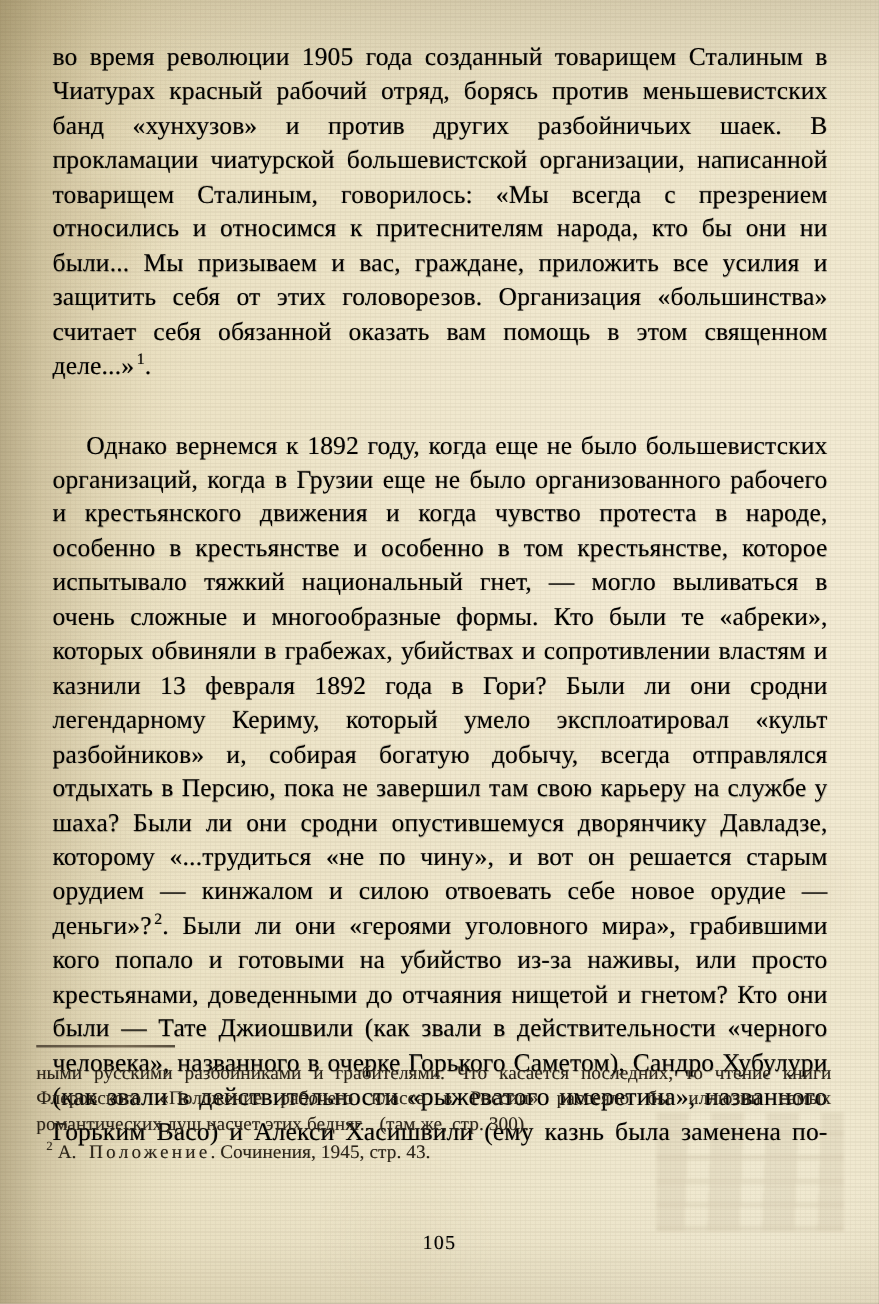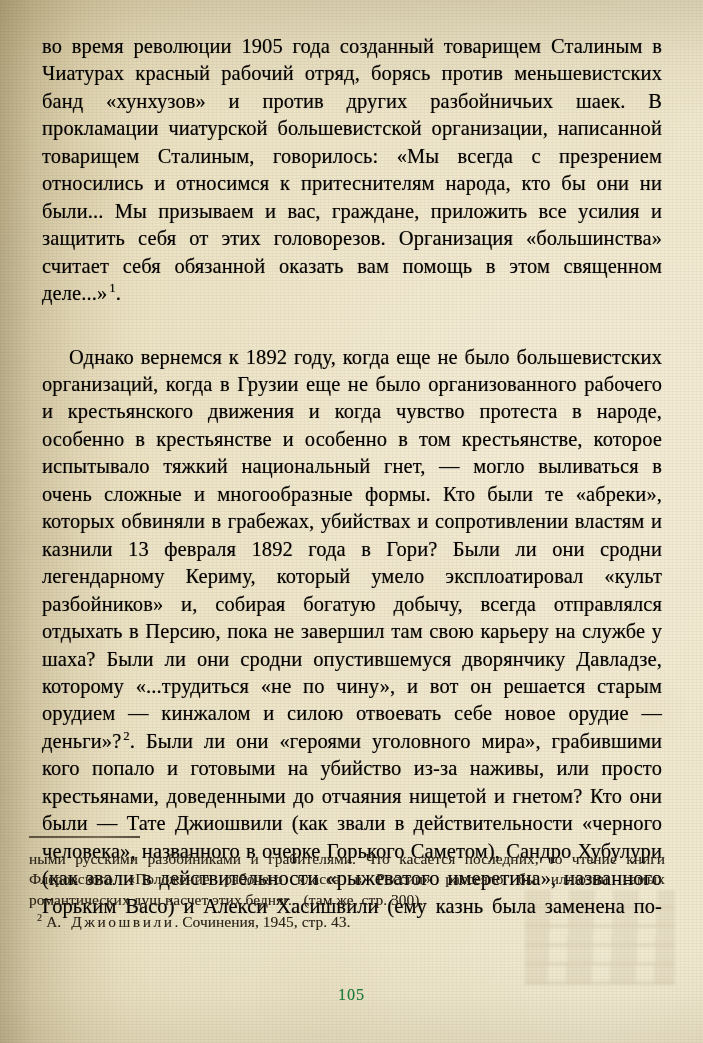--- a/index.html
+++ b/index.html
@@ -171,21 +171,21 @@
     letter-spacing: 2.6px;
   }
 
   
   #folio {
     position: absolute;
     left: 0; right: 0;
     top: 986px;
     text-align: center;
     font-size: 16px;
-    color: #15803d;
+    color: #000000;
     letter-spacing: 1px;
     text-shadow: 0.3px 0.2px 0.6px rgba(50,40,26,0.4);
   }
 
   
   #ink-layer { filter: blur(0.12px); }
 </style>
 </head>
 <body>
 
@@ -210,21 +210,21 @@
 
       </div>
 
       <div id="footnotes">
 
         <hr id="fn-rule">
 
         <p class="fn-line">ными русскими разбойниками и грабителями. Что касается последних, то чтение книги Флеровского «Положение рабочего класса в России» рассеяло бы иллюзии самых романтических душ насчет этих бедняг... (там же, стр. 300).</p>
 
 
-        <p class="fn-line fn-entry"><sup class="fn-marker">2</sup><span>А.</span><span class="fn-hang"></span><span class="spaced-name">Джиошвили</span><span>. Сочинения, 1945, стр. 43.</span></p>
+        <p class="fn-line fn-entry"><sup class="fn-marker">2</sup><span>А.</span><span class="fn-hang"></span><span class="spaced-name">Положение</span><span>. Сочинения, 1945, стр. 43.</span></p>
 
       </div>
 
       <div id="folio"><span>105</span></div>
 
     </div>
   </div>
 
   <div id="grain"></div>
 </div>

